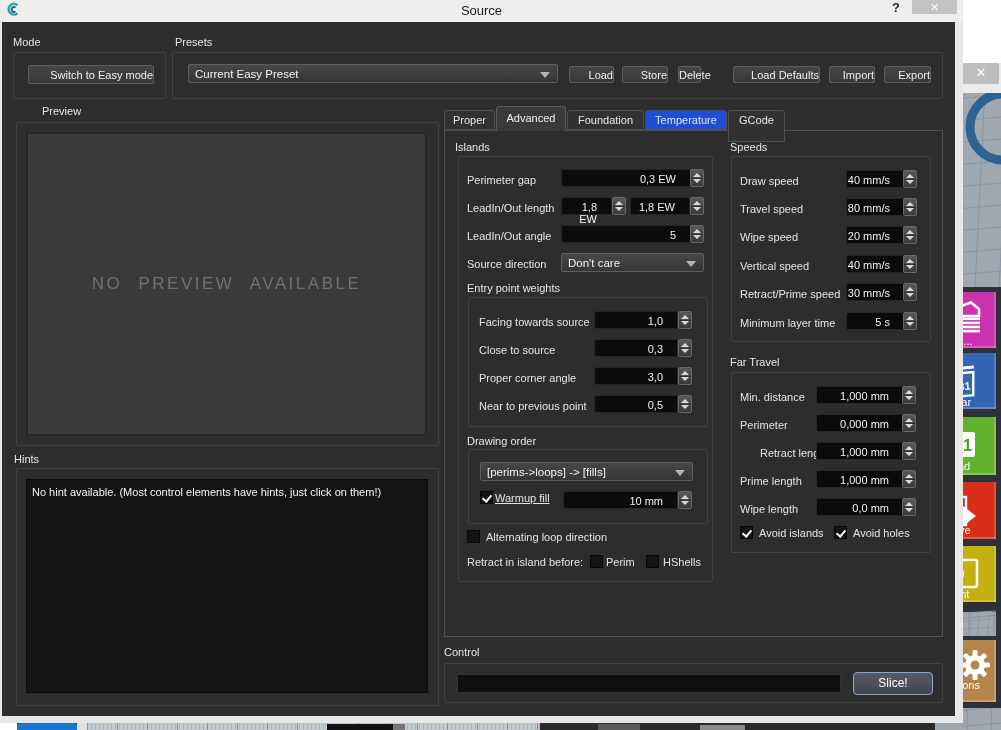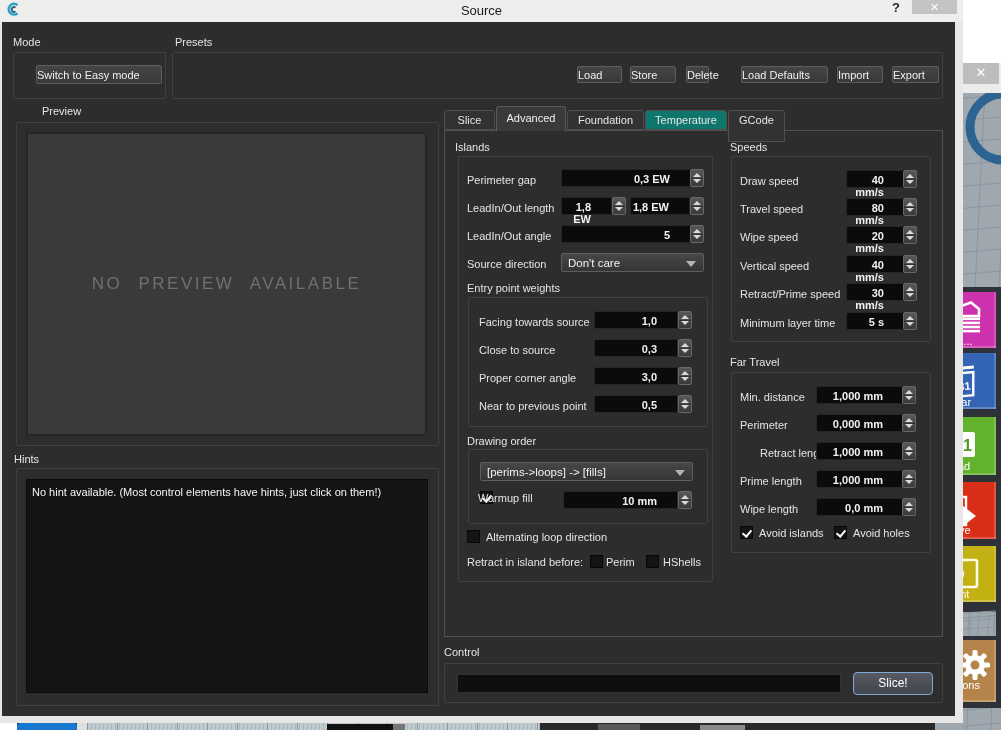--- a/index.html
+++ b/index.html
@@ -3,24 +3,24 @@
 <meta charset="utf-8">
 <style>
 html,body{margin:0;padding:0;}
 body{width:1001px;height:730px;overflow:hidden;position:relative;
   font-family:"Liberation Sans", sans-serif;background:#2d2d2d;}
 .abs{position:absolute;}
 .sidebtn{box-shadow:inset -2px 0 0 rgba(255,255,255,.18), inset 0 -2px 0 rgba(255,255,255,.22);}
 .lbl{position:absolute;color:#e4e4e4;font-size:11px;line-height:13px;white-space:nowrap;}
 .gbox{position:absolute;border:1px solid #404040;border-radius:2px;}
 .btn{position:absolute;background:linear-gradient(#454545,#383838);border:1px solid #5e5e5e;
-  border-radius:2px;color:#f0f0f0;font-size:11px;text-align:left;box-sizing:border-box;margin-left:8px;}
+  border-radius:2px;color:#f0f0f0;font-size:11px;text-align:right;box-sizing:border-box;}
 .inp{position:absolute;background:#0b0b0b;border:1px solid #262626;border-radius:2px;box-sizing:border-box;
   color:#f2f2f2;font-size:11px;text-align:right;}
-.inp span{position:absolute;right:20px;top:3px;font-weight:bold;}
+.inp span{position:absolute;right:14px;top:3px;}
 .spin{position:absolute;background:linear-gradient(#585858,#3a3a3a);box-sizing:border-box;border:1px solid #686868;border-radius:2px;}
 .spin:after{content:"";position:absolute;left:0;right:0;top:50%;height:1px;background:#303030;}
 .spin .up{position:absolute;left:50%;top:3px;margin-left:-4px;width:0;height:0;
   border-left:4px solid transparent;border-right:4px solid transparent;border-bottom:4px solid #d9d9d9;}
 .spin .dn{position:absolute;left:50%;bottom:3px;margin-left:-4px;width:0;height:0;
   border-left:4px solid transparent;border-right:4px solid transparent;border-top:4px solid #d9d9d9;}
 .combo{position:absolute;background:linear-gradient(#474747,#353535);border:1px solid #5e5e5e;
   border-radius:2px;color:#f2f2f2;font-size:11.5px;box-sizing:border-box;}
 .combo em{font-style:normal;position:absolute;left:6px;top:3px;font-size:11.5px;}
 .combo i{position:absolute;right:7px;top:50%;margin-top:-2px;
@@ -172,20 +172,24 @@
 </div>
 
 <div class="abs" id="dlg" style="left:2px;top:22px;width:953px;height:694px;background:#2d2d2d;overflow:hidden;">
 
   <div class="lbl" style="left:11px;top:14px;">Mode</div>
   <div class="gbox" style="left:11px;top:30px;width:151px;height:45px;"></div>
   <div class="btn" style="left:26px;top:43px;width:126px;height:19px;line-height:18px;">Switch to Easy mode</div>
 
   <div class="lbl" style="left:173px;top:14px;">Presets</div>
   <div class="gbox" style="left:170px;top:30px;width:769px;height:45px;"></div>
+  <div class="combo" style="left:186px;top:42px;width:370px;height:19px;">
+      <em>Current Easy Preset</em>
+      <i></i>
+    </div>
   <div class="btn" style="left:567px;top:44px;width:45px;height:17px;line-height:16px;">Load</div>
   <div class="btn" style="left:620px;top:44px;width:46px;height:17px;line-height:16px;">Store</div>
   <div class="btn" style="left:676px;top:44px;width:23px;height:17px;line-height:16px;">Delete</div>
   <div class="btn" style="left:731px;top:44px;width:87px;height:17px;line-height:16px;">Load Defaults</div>
   <div class="btn" style="left:827px;top:44px;width:46px;height:17px;line-height:16px;">Import</div>
   <div class="btn" style="left:882px;top:44px;width:47px;height:17px;line-height:16px;">Export</div>
 
   <div class="lbl" style="left:12px;top:83px;padding-left:28px;">Preview</div>
   <div class="gbox" style="left:14px;top:100px;width:421px;height:322px;"></div>
   <div class="abs" style="left:24px;top:110px;width:401px;height:304px;background:#3a3a3a;border:2px solid #262626;box-sizing:border-box;"></div>
@@ -193,26 +197,26 @@
        letter-spacing:2.5px;word-spacing:9px;text-align:center;line-height:304px;">NO PREVIEW AVAILABLE</div>
 
   <div class="lbl" style="left:12px;top:431px;">Hints</div>
   <div class="gbox" style="left:14px;top:446px;width:421px;height:236px;"></div>
   <div class="abs" style="left:24px;top:457px;width:400px;height:212px;background:#141414;border:1px solid #0a0a0a;">
     <div style="color:#f5f5f5;font-size:11px;padding:6px 0 0 5px;">No hint available. (Most control elements have hints, just click on them!)</div>
   </div>
 
   <div class="abs" style="left:442px;top:108px;width:497px;height:505px;border:1px solid #505050;background:#2d2d2d;"></div>
   <div class="abs tab" style="left:442px;top:88px;width:51px;height:20px;background:#323232;border:1px solid #4f4f4f;
-       border-radius:3px 3px 0 0;box-sizing:border-box;color:#e5e5e5;font-size:11px;text-align:center;line-height:19px;">Slice</div>
+       border-radius:3px 3px 0 0;box-sizing:border-box;color:#e5e5e5;font-size:11px;text-align:center;line-height:19px;">Proper</div>
   <div class="abs tab" style="left:494px;top:84px;width:70px;height:25px;background:#3a3a3a;border:1px solid #5a5a5a;
        border-bottom:none;border-radius:3px 3px 0 0;box-sizing:border-box;color:#f0f0f0;font-size:11px;text-align:center;line-height:22px;">Advanced</div>
   <div class="abs tab" style="left:565px;top:88px;width:77px;height:20px;background:#323232;border:1px solid #4f4f4f;
        border-radius:3px 3px 0 0;box-sizing:border-box;color:#e5e5e5;font-size:11px;text-align:center;line-height:19px;">Foundation</div>
-  <div class="abs tab" style="left:643px;top:88px;width:82px;height:20px;background:#0f766e;border:1px solid #4f4f4f;
+  <div class="abs tab" style="left:643px;top:88px;width:82px;height:20px;background:#1d4ed8;border:1px solid #4f4f4f;
        border-radius:3px 3px 0 0;box-sizing:border-box;color:#e5e5e5;font-size:11px;text-align:center;line-height:19px;">Temperature</div>
   <div class="abs tab" style="left:726px;top:88px;width:57px;height:32px;background:#323232;border:1px solid #4f4f4f;
        border-radius:3px 3px 0 0;box-sizing:border-box;color:#e5e5e5;font-size:11px;text-align:center;line-height:19px;">GCode</div>
 
   <div class="lbl" style="left:453px;top:119px;">Islands</div>
   <div class="gbox" style="left:456px;top:134px;width:253px;height:424px;"></div>
   <div class="lbl" style="left:465px;top:152px;">Perimeter gap</div>
   <div class="inp" style="left:559px;top:147px;width:130px;height:18px;">
       <span>0,3 EW</span>
     </div>
@@ -284,21 +288,21 @@
       <div class="dn"></div>
     </div>
 
   <div class="lbl" style="left:465px;top:413px;">Drawing order</div>
   <div class="gbox" style="left:466px;top:427px;width:238px;height:73px;"></div>
   <div class="combo" style="left:478px;top:440px;width:213px;height:19px;">
       <em>[perims-&gt;loops] -&gt; [fills]</em>
       <i></i>
     </div>
   <div class="cb on" style="left:478px;top:469px;"></div>
-  <div class="lbl" style="left:476px;top:470px;">Warmup fill</div>
+  <div class="lbl" style="left:493px;top:470px;text-decoration:underline;">Warmup fill</div>
   <div class="inp" style="left:561px;top:469px;width:115px;height:18px;">
       <span>10 mm</span>
     </div>
   <div class="spin" style="left:676px;top:469px;width:14px;height:18px;">
       <div class="up"></div>
       <div class="dn"></div>
     </div>
 
   <div class="cb" style="left:465px;top:508px;"></div>
   <div class="lbl" style="left:484px;top:509px;">Alternating loop direction</div>

